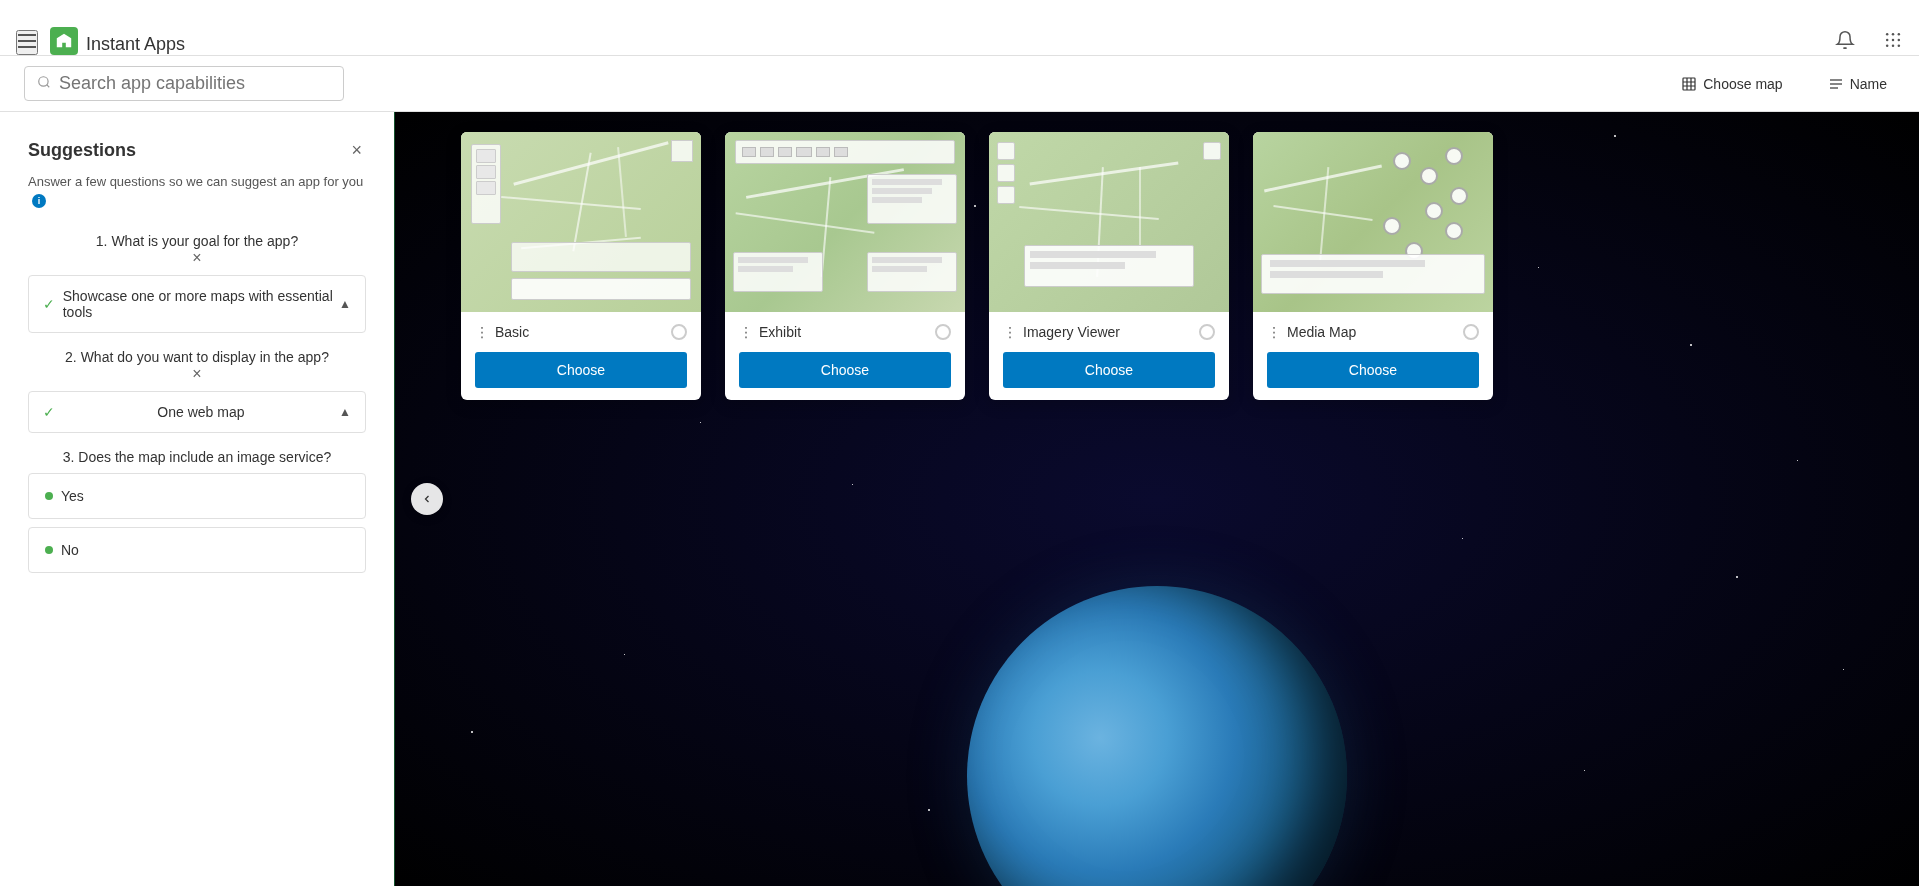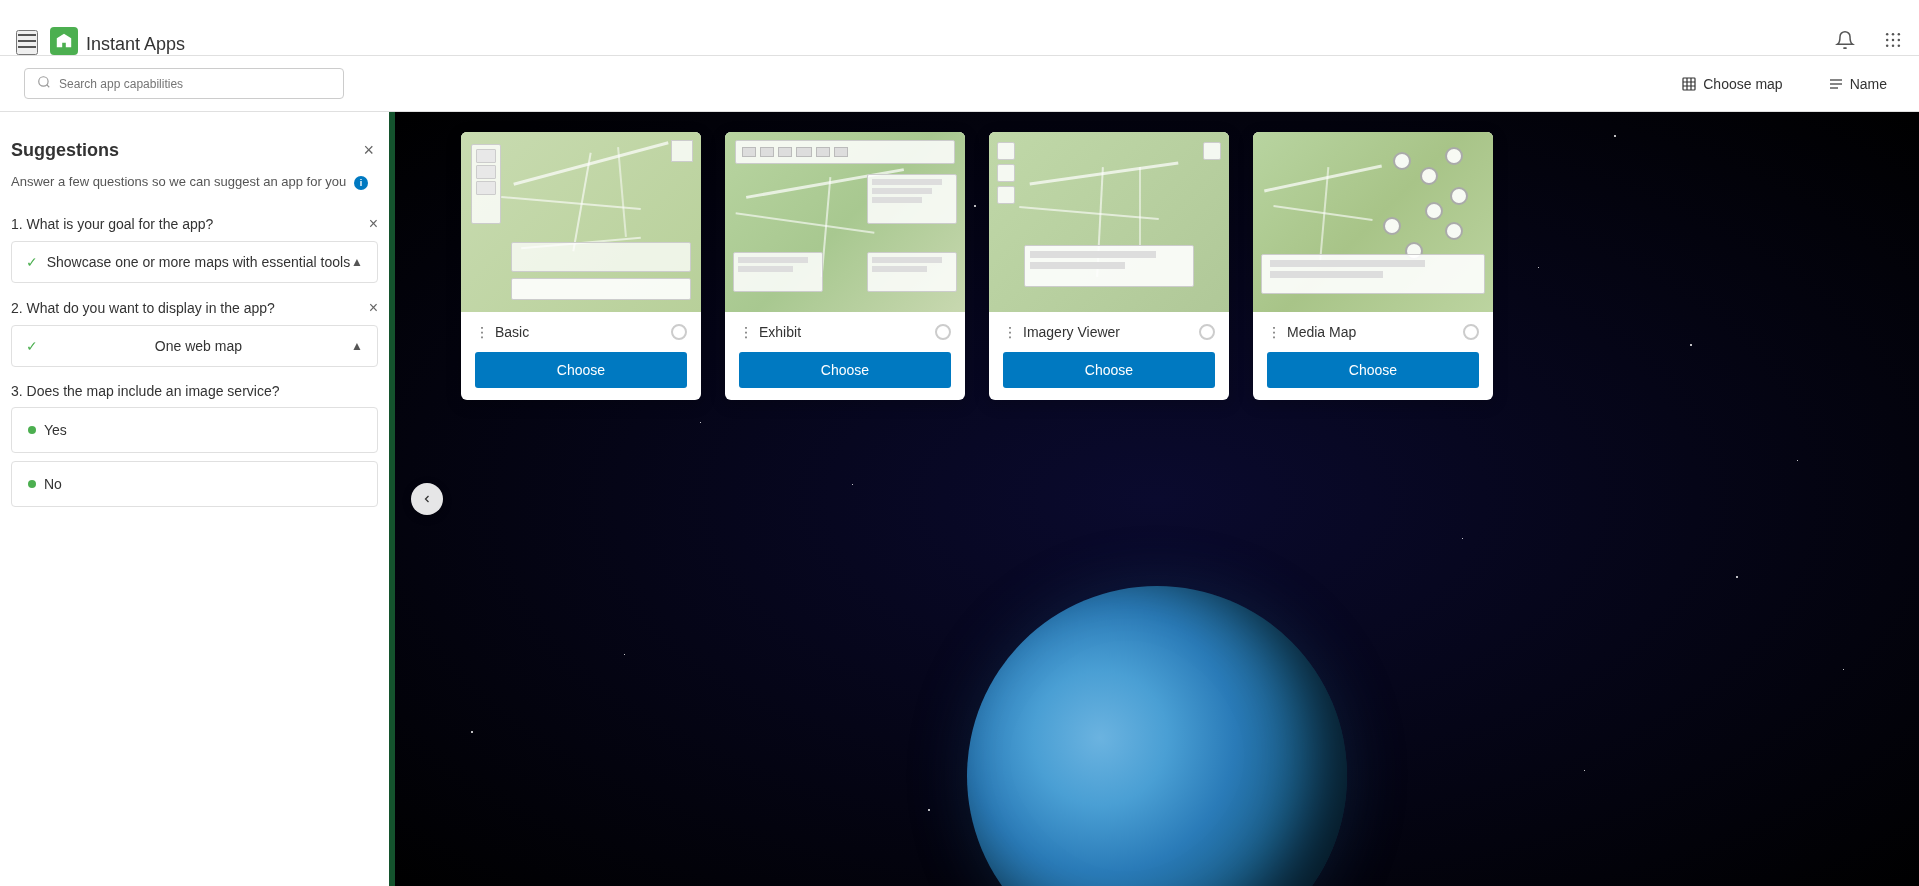--- a/index.html
+++ b/index.html
@@ -24,55 +24,56 @@
       display: flex; align-items: center; height: 56px;
       border-bottom: 1px solid #e0e0e0; padding: 0 24px;
       background: #fff; position: relative; z-index: 10;
     }
     .search-box {
       display: flex; align-items: center;
       border: 1px solid #ccc; border-radius: 4px;
       padding: 6px 12px; width: 320px; margin-right: 40px;
     }
     .search-icon { color: #999; margin-right: 8px; font-size: 14px; }
-    .search-input { border: none; outline: none; font-size: 12px; color: #c2410c; background: transparent; width: 100%; }
+    .search-input { border: none; outline: none; font-size: 18px; color: #c2410c; background: transparent; width: 100%; }
     .tabs { display: flex; gap: 0; margin-right: auto; }
     .tab {
       padding: 0 16px; height: 56px; display: flex; align-items: center;
       font-size: 15px; cursor: pointer; color: #555; border-bottom: 2px solid transparent;
       margin-top: -1px; position: relative; top: 1px;
     }
     .tab.active { color: #0079c1; border-bottom: 2px solid #0079c1; font-weight: 500; }
     .header-actions { display: flex; align-items: center; gap: 29px; margin-left: auto; }
     .header-action-btn {
       display: flex; align-items: center; gap: 6px;
       font-size: 14px; color: #333; cursor: pointer; padding: 4px 8px;
       border: none; background: transparent;
     }
 
     
     .main-layout { display: flex; height: calc(886px - 112px); }
 
     
     .sidebar {
-      width: 395px; min-width: 395px; border-right: 6px solid #14532d;
-      background: #fff; overflow-y: auto; padding: 24px 11px;
+      width: 395px; min-width: 395px; border-right: 1px solid #14532d;
+      background: #fff; overflow-y: auto; padding: 24px 28px;
     }
     .suggestions-header {
       display: flex; align-items: center; justify-content: space-between; margin-bottom: 8px;
     }
     .suggestions-title { font-size: 18px; font-weight: 600; color: #333; }
     .close-btn { background: none; border: none; cursor: pointer; font-size: 18px; color: #666; padding: 4px; }
     .suggestions-desc { font-size: 13px; color: #555; margin-bottom: 24px; line-height: 1.4; }
     .info-icon { display: inline-flex; align-items: center; justify-content: center; width: 14px; height: 14px; border-radius: 50%; background: #0079c1; color: #fff; font-size: 9px; margin-left: 4px; font-weight: bold; cursor: pointer; }
 
     .question-section { margin-bottom: 16px; }
     .question-header {
       display: flex; align-items: center; justify-content: space-between;
       margin-bottom: 8px;
+      flex-direction: column;
     }
     .question-label { font-size: 14px; font-weight: 500; color: #333; }
     .question-close { background: none; border: none; cursor: pointer; font-size: 16px; color: #666; }
     .question-answer {
       border: 1px solid #e0e0e0; border-radius: 4px; padding: 12px 14px;
       display: flex; align-items: center; justify-content: space-between;
       font-size: 14px; color: #333;
     }
     .answer-check { color: #4caf50; margin-right: 8px; font-size: 14px; }
     .chevron-btn { background: none; border: none; cursor: pointer; font-size: 12px; color: #555; }

